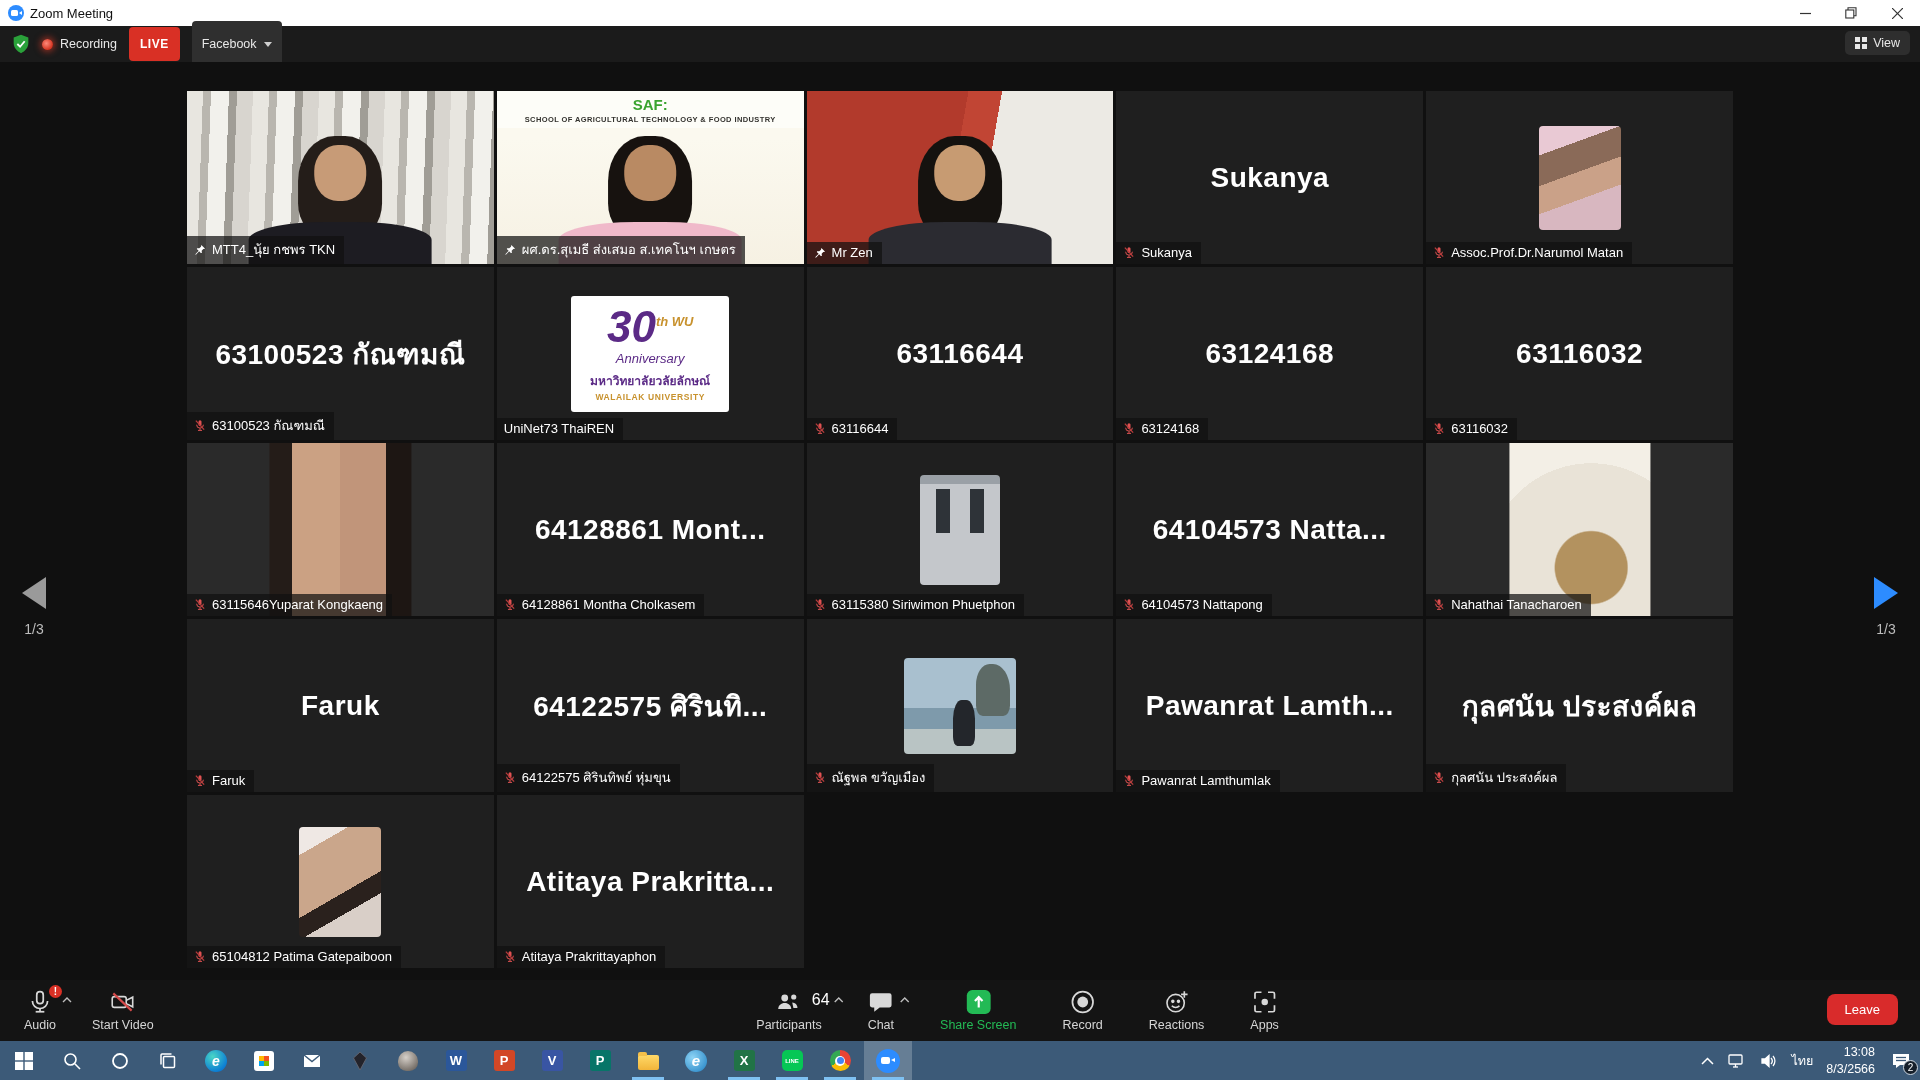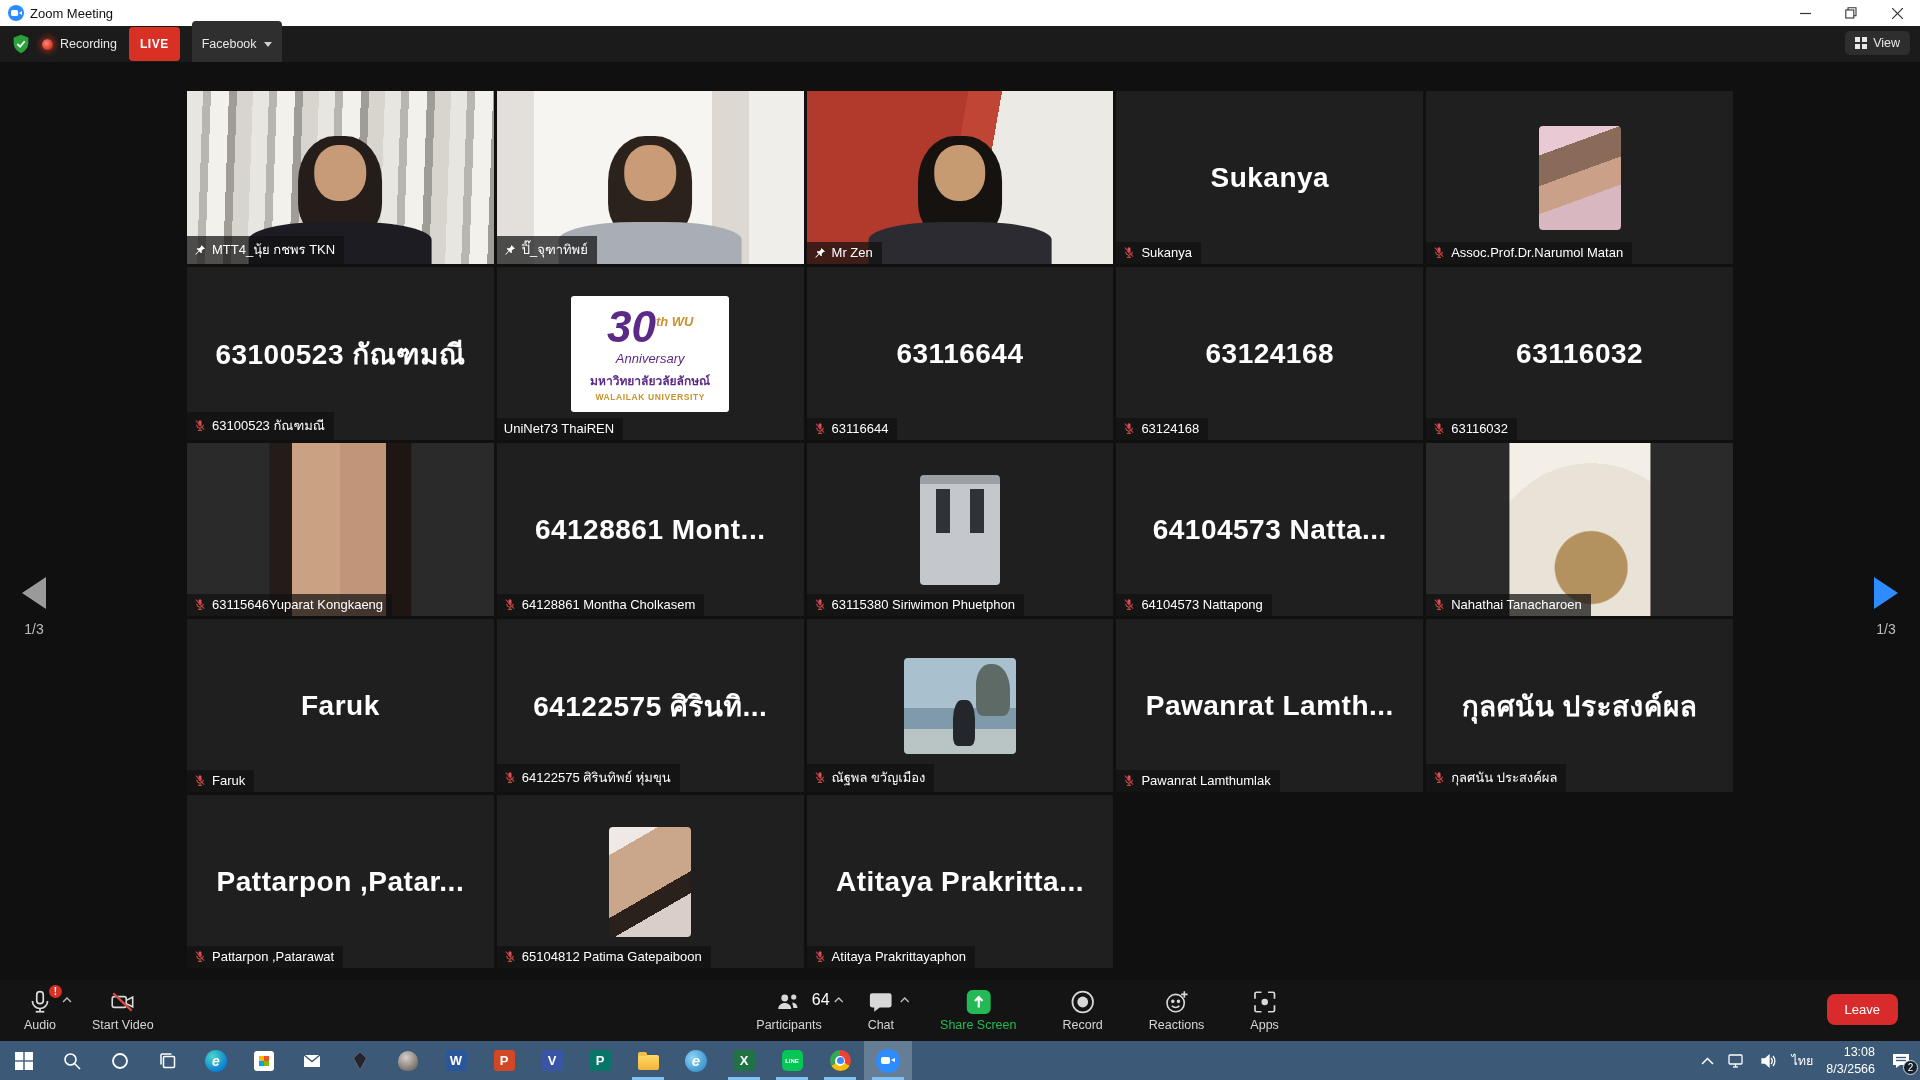--- a/index.html
+++ b/index.html
@@ -205,39 +205,43 @@
     <div class="tile-label">
       <span class="tile-label-icon">
             <svg width="12" height="12" viewBox="0 0 16 16">
               <path d="M9.8 1.2l5 5-2.4.5-2.2 2.2.3 3.2-1.4-.1-2.2-2.2-3.4 3.4-1.1 1.1-.7-.7 1.1-1.1 3.4-3.4-2.2-2.2-.1-1.4 3.2.3L9.3 3.6z" fill="#fff"></path>
             </svg>
           </span>
       <span class="tile-label-text">MTT4_นุ้ย กชพร TKN</span>
     </div>
   </div>
 
-
-  <div class="tile">
-    <div class="tile-visual v-room">
+  <div class="tile active">
+    <div class="tile-visual v-saf">
+          <div class="saf-banner">
+            <div class="saf-logo">SAF:</div>
+            <div class="saf-sub">SCHOOL OF AGRICULTURAL TECHNOLOGY &amp; FOOD INDUSTRY</div>
+          </div>
           <div class="person">
             <i class="hair"></i>
             <i class="head"></i>
             <i class="body"></i>
           </div>
         </div>
 
     <div class="tile-label">
       <span class="tile-label-icon">
             <svg width="12" height="12" viewBox="0 0 16 16">
               <path d="M9.8 1.2l5 5-2.4.5-2.2 2.2.3 3.2-1.4-.1-2.2-2.2-3.4 3.4-1.1 1.1-.7-.7 1.1-1.1 3.4-3.4-2.2-2.2-.1-1.4 3.2.3L9.3 3.6z" fill="#fff"></path>
             </svg>
           </span>
-      <span class="tile-label-text">ปิ๊_จุฑาทิพย์</span>
-    </div>
-  </div>
+      <span class="tile-label-text">ผศ.ดร.สุเมธี  ส่งเสมอ ส.เทคโนฯ เกษตร</span>
+    </div>
+  </div>
+
 
   <div class="tile">
     <div class="tile-visual v-redwall">
           <div class="person">
             <i class="hair"></i>
             <i class="head"></i>
             <i class="body"></i>
           </div>
         </div>
 
@@ -543,36 +547,20 @@
               <path d="M3.5 7.5a4.5 4.5 0 0 0 9 0" fill="none" stroke="#e05252" stroke-width="1.3"></path>
               <line x1="8" y1="12.3" x2="8" y2="14.5" stroke="#e05252" stroke-width="1.3"></line>
               <line x1="5.3" y1="15" x2="10.7" y2="15" stroke="#e05252" stroke-width="1.3"></line>
               <line x1="2.5" y1="2" x2="13.5" y2="14" stroke="#b93c3c" stroke-width="1.7"></line>
             </svg>
           </span>
       <span class="tile-label-text">กุลศนัน ประสงค์ผล</span>
     </div>
   </div>
 
-  <div class="tile">
-    <div class="tile-visual"></div>
-    <div class="tile-center">Pattarpon ,Patar...</div>
-    <div class="tile-label">
-      <span class="tile-label-icon">
-            <svg width="12" height="13" viewBox="0 0 16 17">
-              <rect x="6" y="1.5" width="4" height="7.5" rx="2" fill="#e05252"></rect>
-              <path d="M3.5 7.5a4.5 4.5 0 0 0 9 0" fill="none" stroke="#e05252" stroke-width="1.3"></path>
-              <line x1="8" y1="12.3" x2="8" y2="14.5" stroke="#e05252" stroke-width="1.3"></line>
-              <line x1="5.3" y1="15" x2="10.7" y2="15" stroke="#e05252" stroke-width="1.3"></line>
-              <line x1="2.5" y1="2" x2="13.5" y2="14" stroke="#b93c3c" stroke-width="1.7"></line>
-            </svg>
-          </span>
-      <span class="tile-label-text">Pattarpon ,Patarawat</span>
-    </div>
-  </div>
 
   <div class="tile">
     <div class="tile-visual v-patima">
           <div class="avatar av-patima"></div>
         </div>
 
     <div class="tile-label">
       <span class="tile-label-icon">
             <svg width="12" height="13" viewBox="0 0 16 17">
               <rect x="6" y="1.5" width="4" height="7.5" rx="2" fill="#e05252"></rect>

